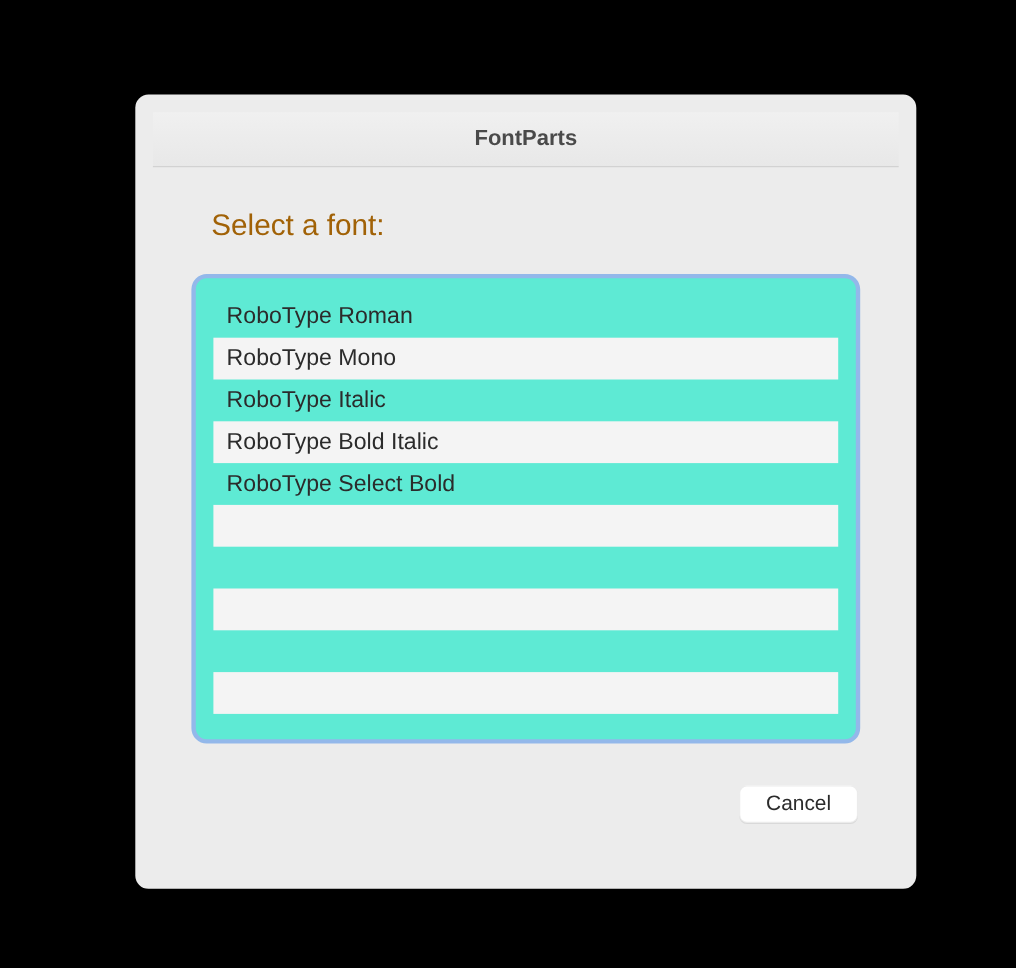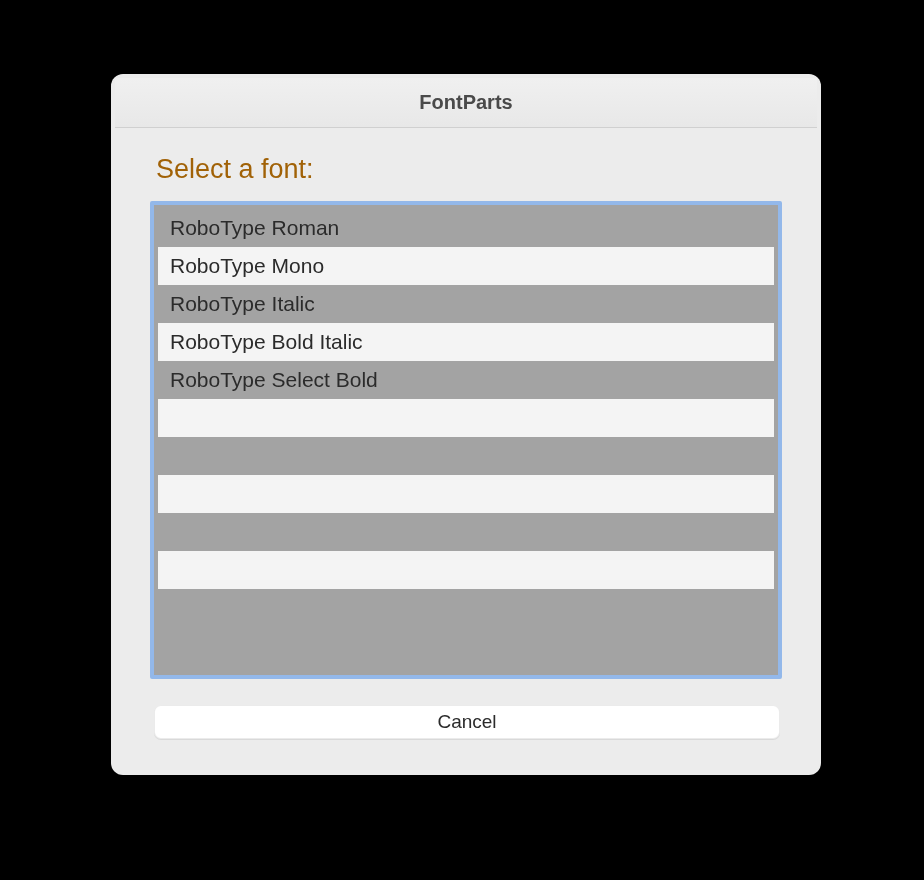--- a/index.html
+++ b/index.html
@@ -1,18 +1,18 @@
 <!DOCTYPE html>
 <html><head>
   <meta charset="utf-8">
   <style>
     * {
       box-sizing: border-box;
       margin: 0;
-      padding: 4px;
+      padding: 16px;
     }
     body {
       background: #000;
       width: 924px;
       height: 880px;
       font-family: -apple-system, BlinkMacSystemFont, "Helvetica Neue", sans-serif;
       display: flex;
       align-items: flex-start;
       justify-content: center;
       padding-top: 70px;
@@ -41,24 +41,24 @@
       padding: 22px 35px 28px 35px;
     }
     .prompt-label {
       font-size: 27px;
       color: #a16207;
       margin-bottom: 12px;
       margin-left: 2px;
     }
     .listbox {
       width: 100%;
-      height: 478px;
-      background: #a3a3a3;
+      height: 427px;
+      background: #5eead4;
       border: 4px solid #93b8ea;
-      border-radius: 2px;
+      border-radius: 14px;
       overflow-y: auto;
     }
     .listbox-row {
       height: 38px;
       line-height: 38px;
       padding: 0 12px;
       font-size: 21px;
       color: #2b2b2b;
       white-space: nowrap;
       overflow: hidden;
@@ -67,21 +67,20 @@
     }
     .listbox-row:nth-child(even) {
       background: #f4f4f4;
     }
     .button-row {
       display: flex;
       justify-content: flex-end;
       gap: 8px;
       margin-top: 22px;
       padding-right: 2px;
-      flex-direction: column;
     }
     .btn {
       min-width: 108px;
       height: 34px;
       border-radius: 7px;
       font-size: 19px;
       border: none;
       cursor: pointer;
       padding: 0 18px;
     }

